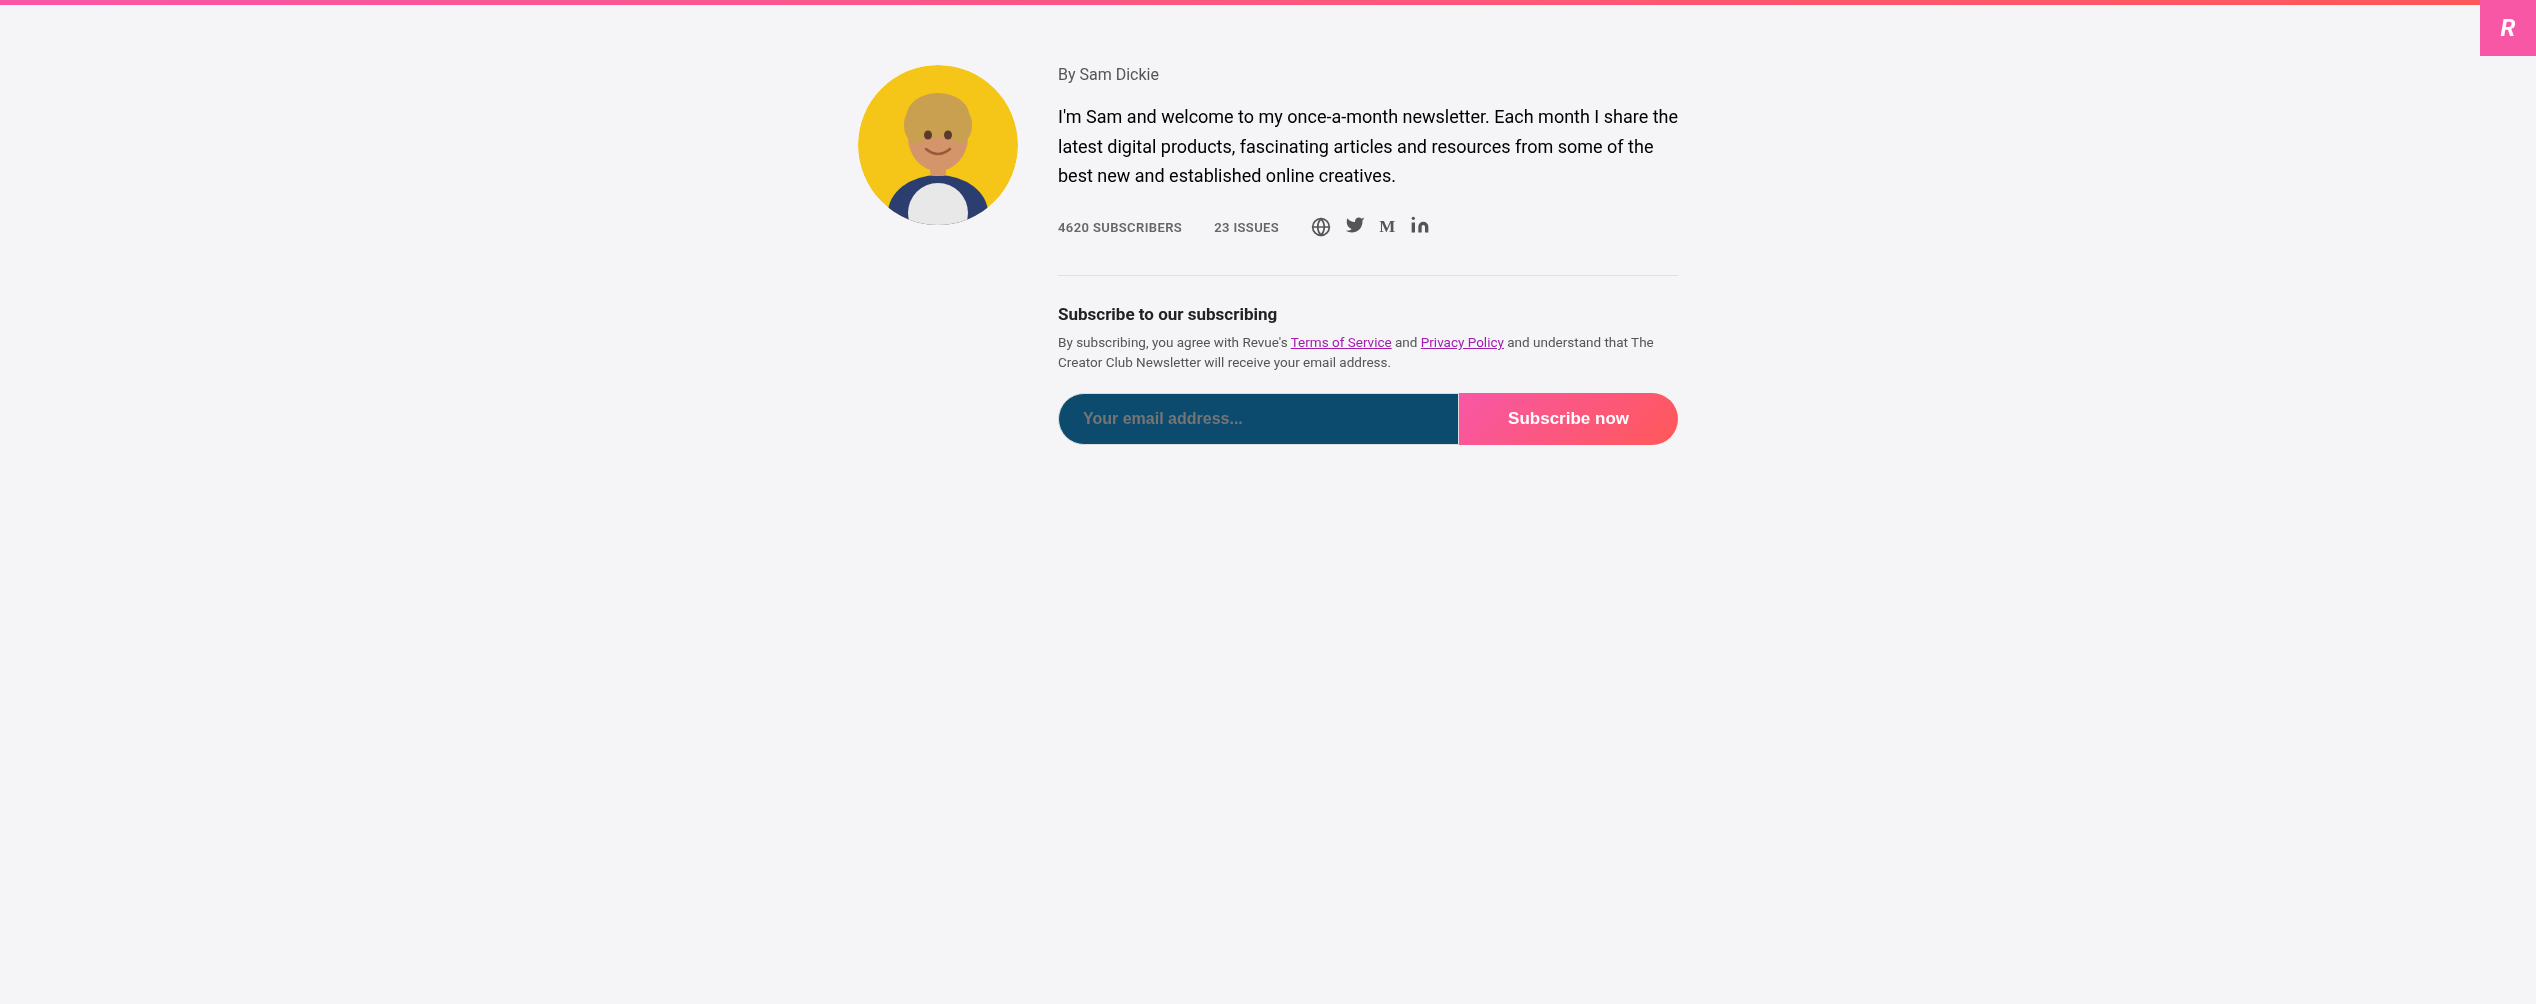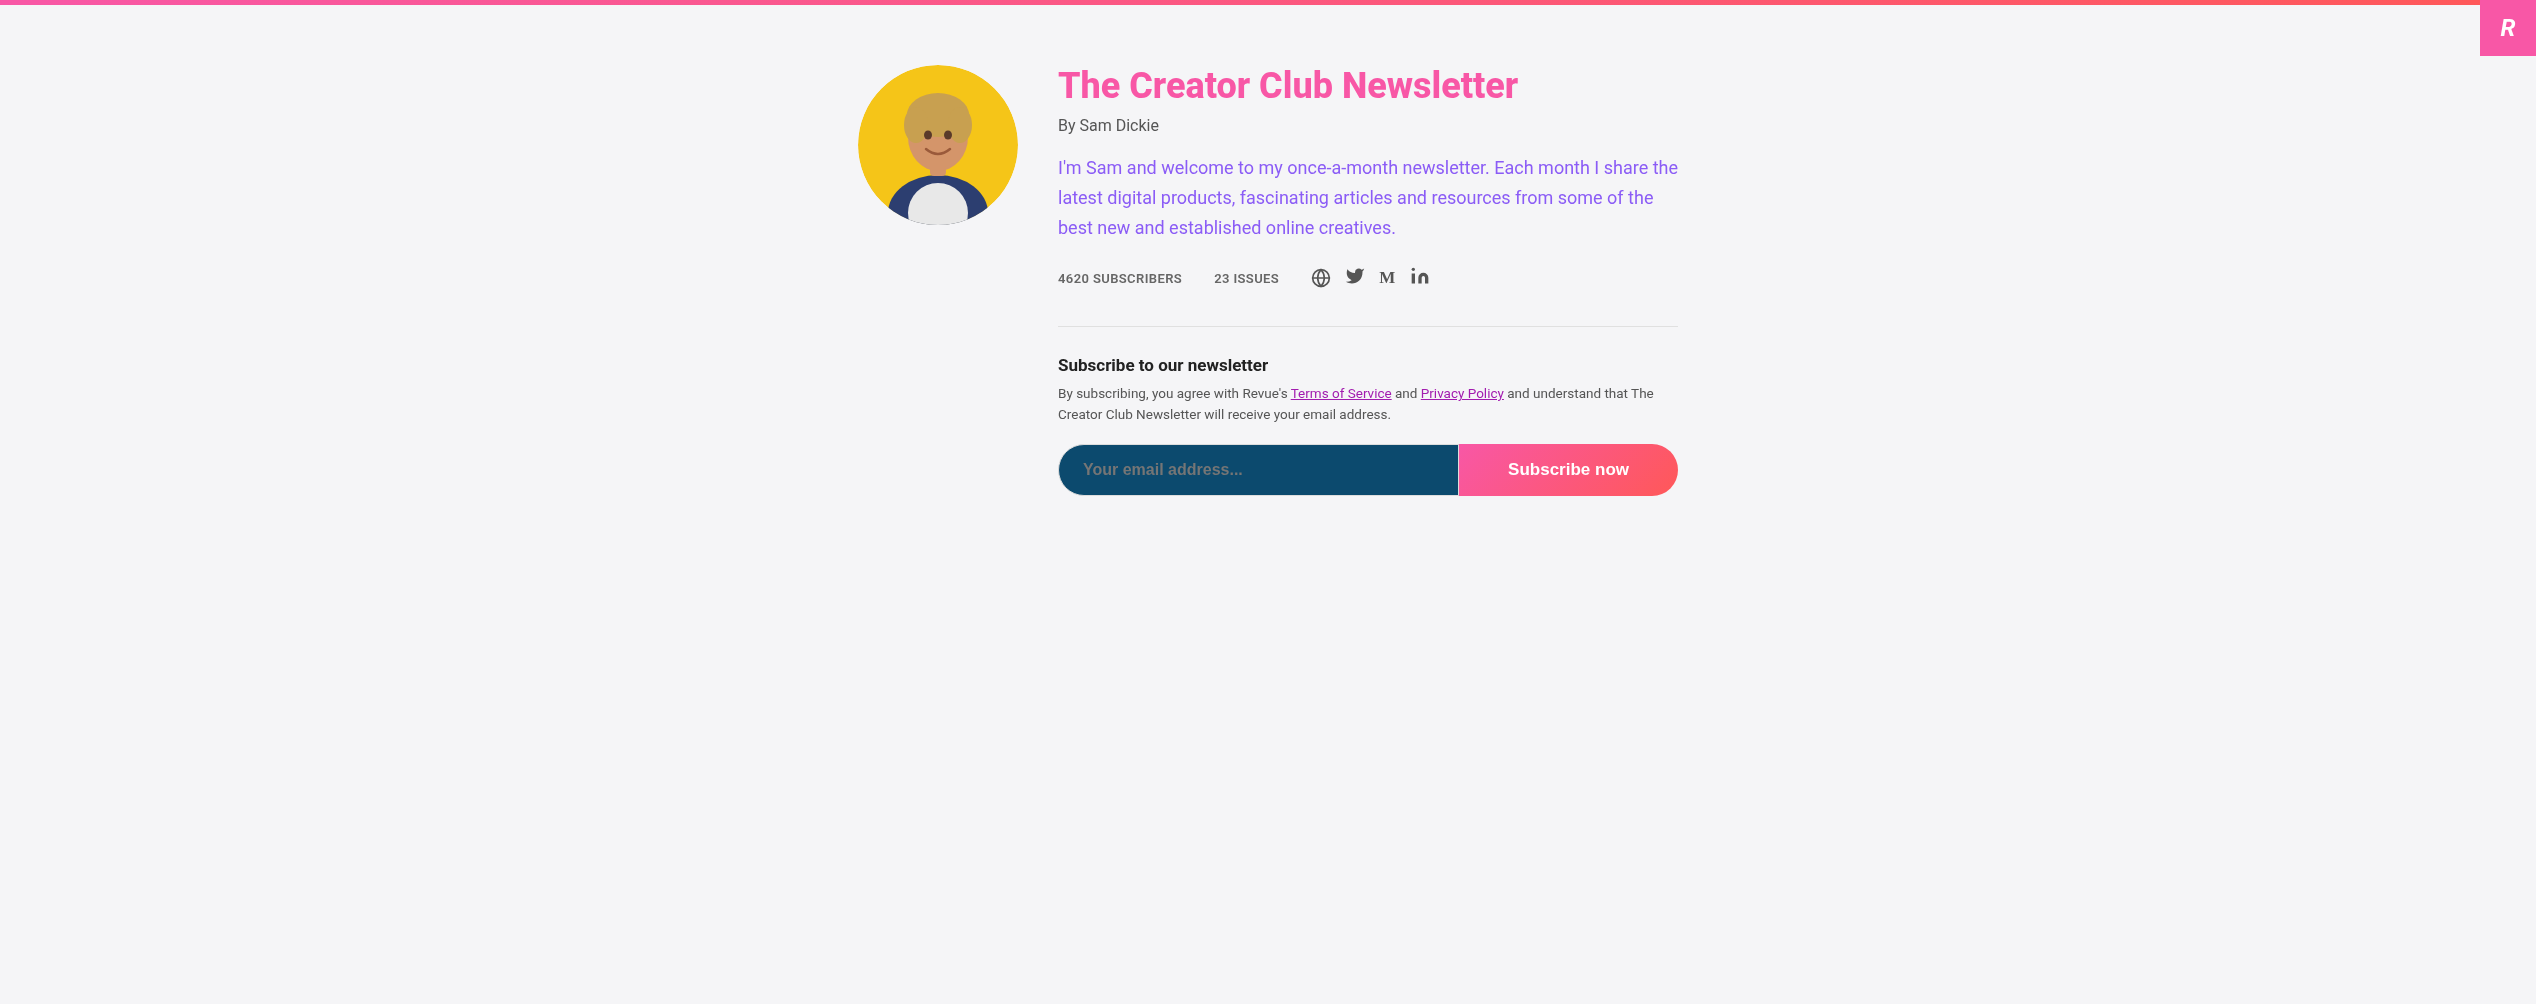--- a/index.html
+++ b/index.html
@@ -68,21 +68,21 @@
       line-height: 1.2;
     }
 
     .author-name {
       color: #555;
       font-size: 16px;
       margin-bottom: 18px;
     }
 
     .description {
-      color: #8b5cf6;
+      color: #000000;
       font-size: 18px;
       line-height: 1.65;
       margin-bottom: 24px;
       max-width: 650px;
     }
 
     .stats-row {
       display: flex;
       align-items: center;
       gap: 32px;
@@ -210,21 +210,20 @@
         <ellipse cx="102" cy="60" rx="12" ry="18" fill="#c8a050"></ellipse>
 
         <ellipse cx="70" cy="70" rx="4" ry="4.5" fill="#5a3a2a"></ellipse>
         <ellipse cx="90" cy="70" rx="4" ry="4.5" fill="#5a3a2a"></ellipse>
 
         <path d="M 68 84 Q 80 94 92 84" stroke="#9a5a3a" stroke-width="2.5" fill="none" stroke-linecap="round"></path>
       </svg>
     </div>
 
     <div class="info-section">
-      <h1 class="newsletter-title">The Creator Club Newsletter</h1>
       <p class="author-name">By Sam Dickie</p>
       <p class="description">I'm Sam and welcome to my once-a-month newsletter. Each month I share the latest digital products, fascinating articles and resources from some of the best new and established online creatives.</p>
 
       <div class="stats-row">
         <span class="stat-item">4620 SUBSCRIBERS</span>
         <span class="stat-item">23 ISSUES</span>
 
         <div class="social-icons">
           <span class="social-icon globe-icon">
             <svg width="20" height="20" viewBox="0 0 24 24" fill="none" stroke="#555" stroke-width="2" stroke-linecap="round" stroke-linejoin="round">
@@ -243,21 +242,21 @@
             <svg width="20" height="20" viewBox="0 0 24 24" fill="#555">
               <path d="M16 8a6 6 0 0 1 6 6v7h-4v-7a2 2 0 0 0-2-2 2 2 0 0 0-2 2v7h-4v-7a6 6 0 0 1 6-6z"></path>
               <rect x="2" y="9" width="4" height="12"></rect>
               <circle cx="4" cy="4" r="2"></circle>
             </svg>
           </span>
         </div>
       </div>
 
       <div class="subscribe-section">
-        <p class="subscribe-title">Subscribe to our newsletter</p>
+        <p class="subscribe-title">Subscribe to our subscribing</p>
         <p class="subscribe-disclaimer">
           <span>By subscribing, you agree with Revue's </span><a href="#">Terms of Service</a><span> and </span><a href="#">Privacy Policy</a><span> and understand that The Creator Club Newsletter will receive your email address.</span>
         </p>
 
         <div class="subscribe-form">
           <input type="email" class="email-input" placeholder="Your email address..." style="">
           <button class="subscribe-button">Subscribe now</button>
         </div>
       </div>
     </div>

